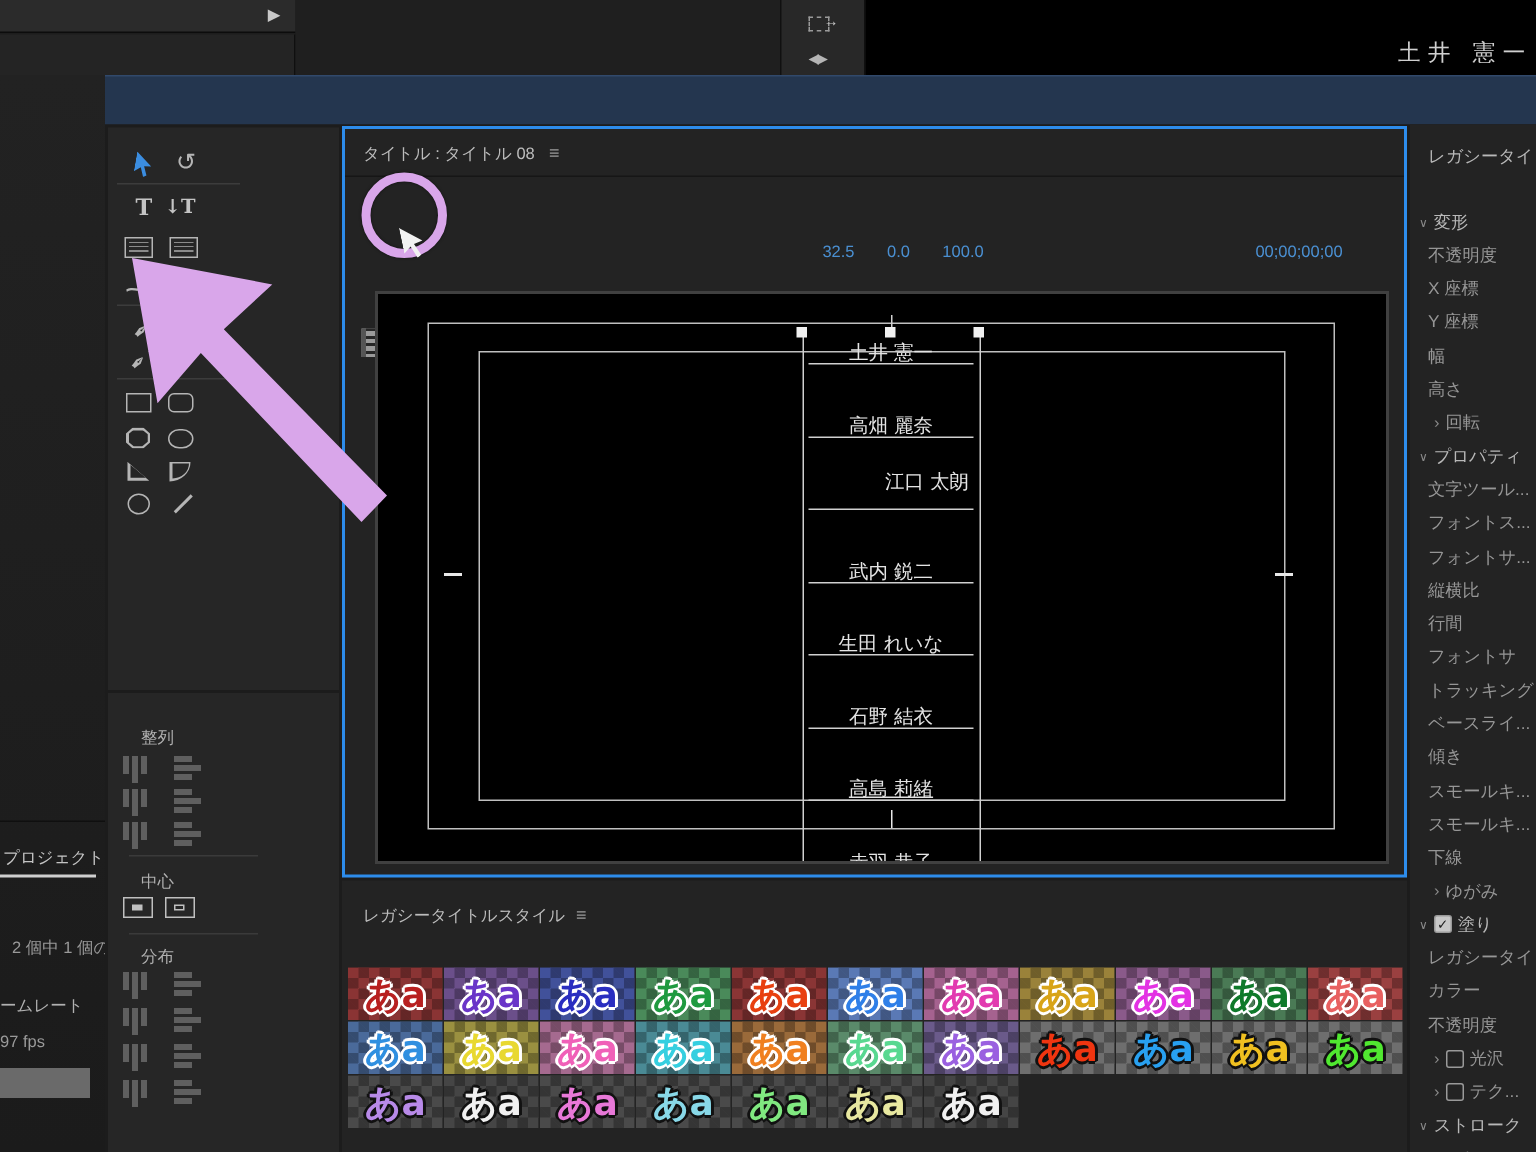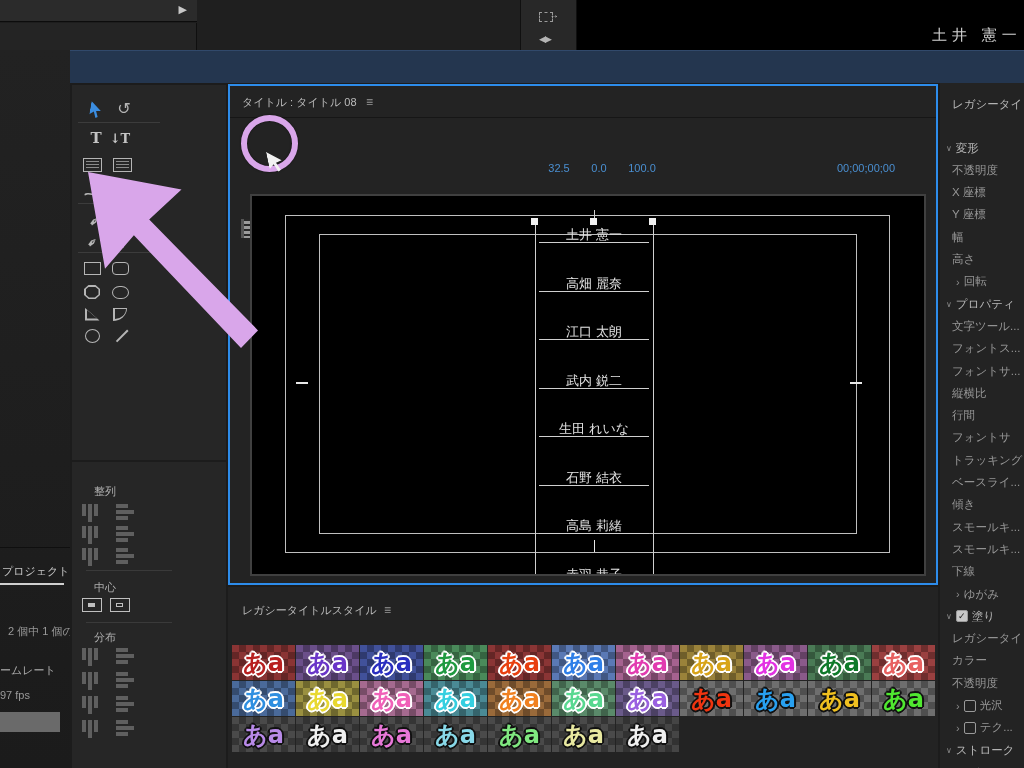--- a/index.html
+++ b/index.html
@@ -459,29 +459,29 @@
       <div class="namebox-line" style="left:342px; top:14px; height:12px;"></div>
       <div class="handle" style="left:279px; top:22px;"></div>
       <div class="handle" style="left:338px; top:22px;"></div>
       <div class="handle" style="left:397px; top:22px;"></div>
       <div class="caret" style="left:342px; top:344px;"></div>
       <div id="namesWrap">
           <div class="name-row" style="top: 30px;">土井 憲一</div>
           <div class="hline" style="left: 287px; width: 110px; top: 46px;"></div>
           <div class="name-row" style="top: 78.5px;">高畑 麗奈</div>
           <div class="hline" style="left: 287px; width: 110px; top: 94.5px;"></div>
-          <div class="name-row" style="top: 127px;">江口 太朗</div>
+          <div class="name-row" style="top: 116px; margin-left: 24px;">江口 太朗</div>
           <div class="hline" style="left: 287px; width: 110px; top: 143px;"></div>
           <div class="name-row" style="top: 175.5px;">武内 鋭二</div>
           <div class="hline" style="left: 287px; width: 110px; top: 191.5px;"></div>
           <div class="name-row" style="top: 224px;">生田 れいな</div>
           <div class="hline" style="left: 287px; width: 110px; top: 240px;"></div>
           <div class="name-row" style="top: 272.5px;">石野 結衣</div>
           <div class="hline" style="left: 287px; width: 110px; top: 288.5px;"></div>
-          <div class="name-row" style="top: 321px;">高島 莉緒</div>
+          <div class="name-row" style="top: 321px; text-decoration: underline;">高島 莉緒</div>
           <div class="hline" style="left: 287px; width: 110px; top: 337px;"></div>
           <div class="name-row" style="top: 369.5px;">赤羽 恭子</div>
         </div>
     </div>
   </div>
 
   <div class="abs styles-panel" id="stylesPanel">
     <span class="sp-title">レガシータイトルスタイル</span>
     <span class="menu-ic" style="left:156px; top:16px;">≡</span>
   <div class="swatch" style="left: 4px; top: 58px; background-color: rgb(138, 52, 52);">

